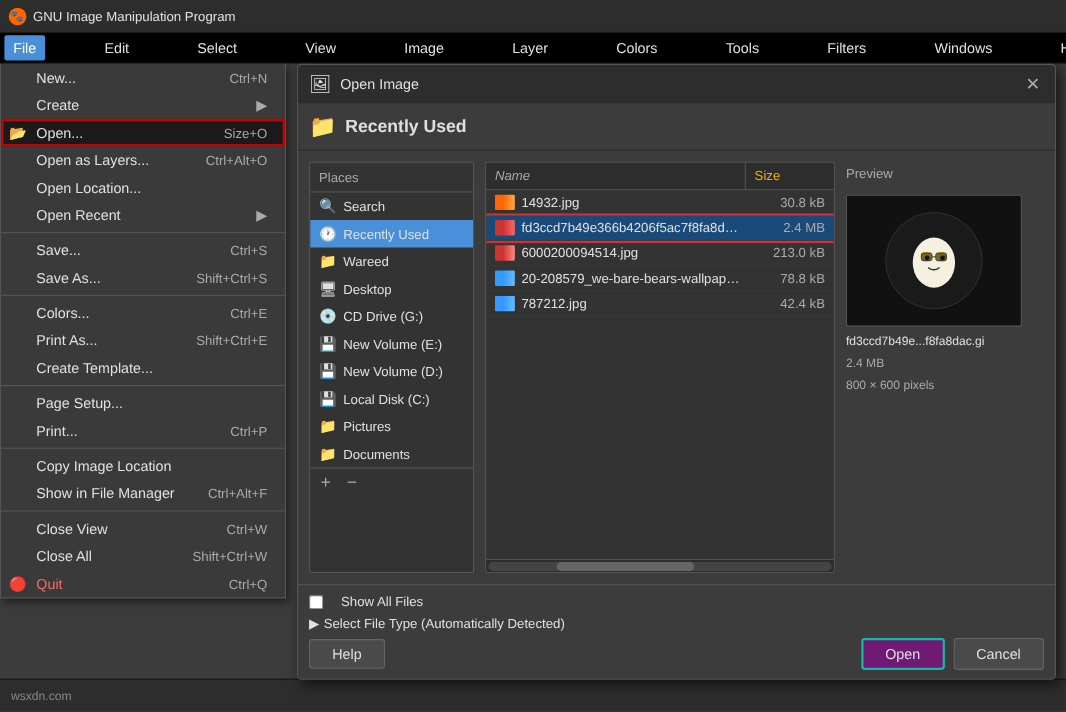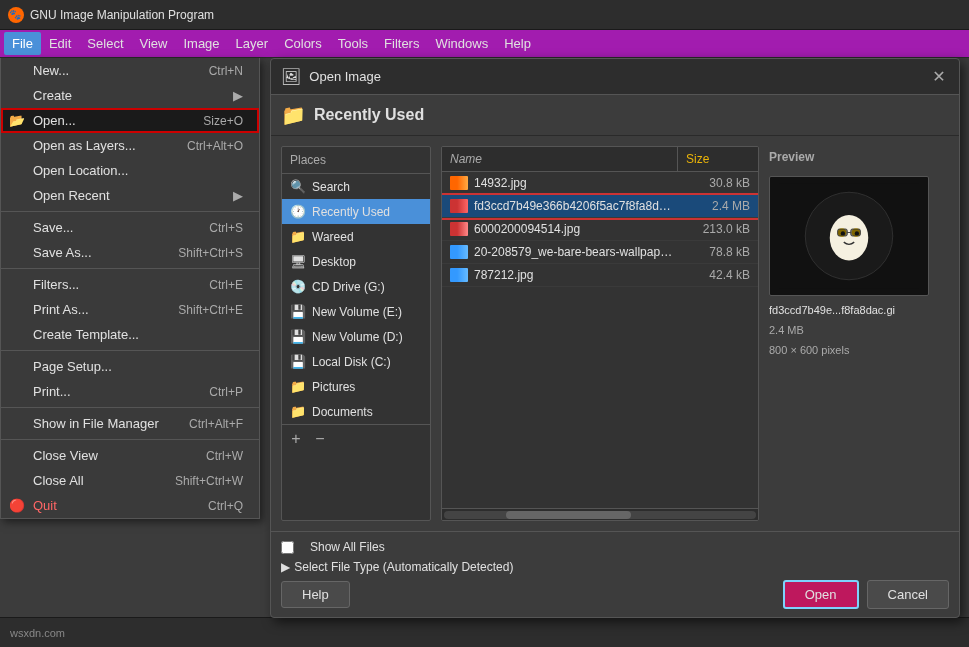--- a/index.html
+++ b/index.html
@@ -35,27 +35,28 @@
       font-size: 10px;
     }
     .title-bar-text {
       font-size: 12px;
       color: #e0e0e0;
     }
 
     
     .menu-bar {
       height: 28px;
-      background: #a21caf;
+      background: #000000;
       display: flex;
       align-items: center;
       padding: 0 4px;
       border-bottom: 1px solid #2a2a2a;
       position: relative;
       z-index: 100;
+      gap: 46px;
     }
     .menu-item {
       padding: 4px 8px;
       cursor: pointer;
       border-radius: 2px;
       font-size: 13px;
       color: #e0e0e0;
     }
     .menu-item:hover, .menu-item.active {
       background: #555;
@@ -299,21 +300,20 @@
       width: 180px;
       flex-shrink: 0;
       display: flex;
       flex-direction: column;
       gap: 8px;
     }
     .preview-label {
       font-size: 12px;
       color: #aaa;
       padding: 4px 0;
-      font-weight: bold;
     }
     .preview-image {
       width: 160px;
       height: 120px;
       background: #111;
       border: 1px solid #555;
       border-radius: 2px;
       display: flex;
       align-items: center;
       justify-content: center;
@@ -368,22 +368,22 @@
     .dialog-btn {
       padding: 5px 20px;
       border: 1px solid #666;
       border-radius: 3px;
       cursor: pointer;
       font-size: 13px;
       background: #4a4a4a;
       color: #e0e0e0;
     }
     .dialog-btn.primary {
-      background: #be185d;
-      border: 2px solid #7dd3fc;
+      background: #701a75;
+      border: 2px solid #14b8a6;
     }
 
     
     .preview-svg {
       width: 140px;
       height: 110px;
     }
 
     
     .places-bottom {
@@ -474,39 +474,42 @@
     <div class="dropdown-item">
       <span>Save...</span>
       <span class="shortcut">Ctrl+S</span>
     </div>
     <div class="dropdown-item">
       <span>Save As...</span>
       <span class="shortcut">Shift+Ctrl+S</span>
     </div>
     <div class="dropdown-separator"></div>
     <div class="dropdown-item">
-      <span>Filters...</span>
+      <span>Colors...</span>
       <span class="shortcut">Ctrl+E</span>
     </div>
     <div class="dropdown-item">
       <span>Print As...</span>
       <span class="shortcut">Shift+Ctrl+E</span>
     </div>
     <div class="dropdown-item">
       <span>Create Template...</span>
     </div>
     <div class="dropdown-separator"></div>
     <div class="dropdown-item">
       <span>Page Setup...</span>
     </div>
     <div class="dropdown-item">
       <span>Print...</span>
       <span class="shortcut">Ctrl+P</span>
     </div>
     <div class="dropdown-separator"></div>
+    <div class="dropdown-item">
+      <span>Copy Image Location</span>
+    </div>
     <div class="dropdown-item">
       <span>Show in File Manager</span>
       <span class="shortcut">Ctrl+Alt+F</span>
     </div>
     <div class="dropdown-separator"></div>
     <div class="dropdown-item">
       <span>Close View</span>
       <span class="shortcut">Ctrl+W</span>
     </div>
     <div class="dropdown-item">

